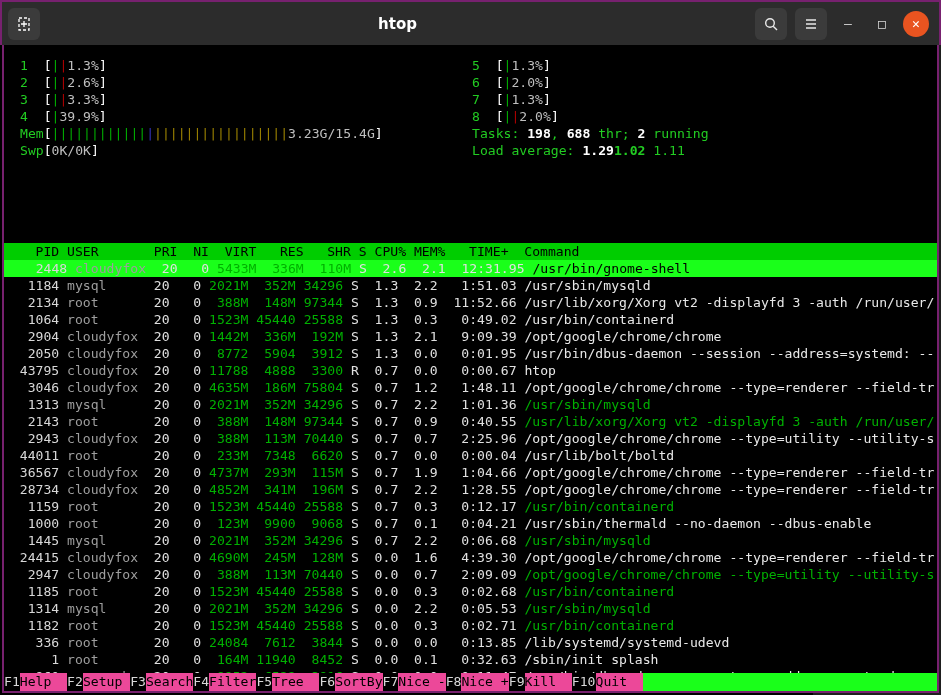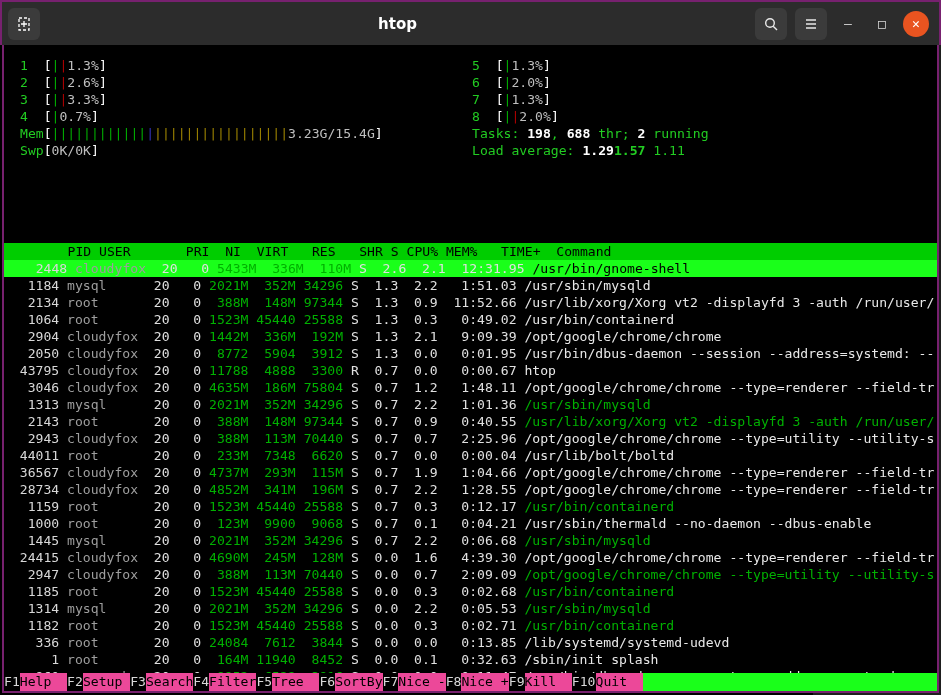--- a/index.html
+++ b/index.html
@@ -72,21 +72,21 @@
   .stats b { color:#ffffff; font-weight:bold; }
   .stats .gb { color:#22cc22; font-weight:bold; }
 
   
   .ptable { position:absolute; top:198px; left:0; width:937px; }
   .prow {
     height:17px; white-space:pre; color:#d0d0d0;
     display:block; overflow:hidden;
   }
   .phead {
-    background:#00cd00; color:#000000; font-weight:normal;padding-left:32px;
+    background:#00cd00; color:#000000; font-weight:normal;
   }
   .prow.sel { background:#1aff1a; color:#000000;padding-left:8px; }
   .prow.sel .cmd { color:#000000; }
 
   .c-num   { color:#d8d8d8; }
   .c-user  { color:#9e9e9e; }
   .c-mem   { color:#00b000; }
   .c-white { color:#e0e0e0; }
   .c-stat  { color:#e0e0e0; }
   .cmd.white { color:#e8e8e8; }
@@ -135,31 +135,31 @@
     </div>
   </div>
 
   <div class="term">
 
     <div class="meters">
       <div class="mcol left" id="cpu-left">
           <div class="mrow"><span class="lbl">1  </span><span class="brk">[</span><span class="g">|</span><span class="r">|</span>                                            <span class="pct">1.3%</span><span class="brk">]</span></div>
           <div class="mrow"><span class="lbl">2  </span><span class="brk">[</span><span class="g">|</span><span class="r">|</span>                                            <span class="pct">2.6%</span><span class="brk">]</span></div>
           <div class="mrow"><span class="lbl">3  </span><span class="brk">[</span><span class="g">|</span><span class="r">|</span>                                            <span class="pct">3.3%</span><span class="brk">]</span></div>
-          <div class="mrow"><span class="lbl">4  </span><span class="brk">[</span><span class="g">|</span>                                             <span class="pct">0.7%</span><span class="brk">]</span></div>
+          <div class="mrow"><span class="lbl">4  </span><span class="brk">[</span><span class="g">|</span>                                             <span class="pct">39.9%</span><span class="brk">]</span></div>
           <div class="mrow"><span class="lbl">Mem</span><span class="brk">[</span><span class="g">||||||||||||</span><span class="b">|</span><span class="y">|||||||||||||||||</span>         <span class="pct">3.23G/15.4G</span><span class="brk">]</span></div>
           <div class="mrow"><span class="lbl">Swp</span><span class="brk">[</span><span class="g"></span><span class="b"></span><span class="y"></span>                                             <span class="pct">0K/0K</span><span class="brk">]</span></div>
         </div>
       <div class="mcol right" id="cpu-right">
           <div class="mrow"><span class="lbl">5  </span><span class="brk">[</span><span class="g">|</span>                                             <span class="pct">1.3%</span><span class="brk">]</span></div>
           <div class="mrow"><span class="lbl">6  </span><span class="brk">[</span><span class="g">|</span>                                             <span class="pct">2.0%</span><span class="brk">]</span></div>
           <div class="mrow"><span class="lbl">7  </span><span class="brk">[</span><span class="g">|</span>                                             <span class="pct">1.3%</span><span class="brk">]</span></div>
           <div class="mrow"><span class="lbl">8  </span><span class="brk">[</span><span class="g">|</span><span class="r">|</span>                                            <span class="pct">2.0%</span><span class="brk">]</span></div>
           <div class="mrow stats">Tasks: <b>198</b>, <b>688</b> thr; <b>2</b> running</div>
-          <div class="mrow stats">Load average: <b>1.29</b> <span class="gb">1.57</span> 1.11</div>
+          <div class="mrow stats">Load average: <b>1.29</b> <span class="gb">1.02</span> 1.11</div>
         </div>
     </div>
 
     <div class="ptable" id="ptable">
         <div class="prow phead">    PID USER       PRI  NI  VIRT   RES   SHR S CPU% MEM%   TIME+  Command</div>
         <div class="prow sel"><span class="c-num">   2448</span> <span class="c-user">cloudyfox </span><span class="c-white"> 20</span><span class="c-white">   0</span> <span class="c-mem">5433M</span> <span class="c-mem"> 336M</span> <span class="c-mem"> 110M</span> <span class="c-stat">S</span><span class="c-white">  2.6</span><span class="c-white">  2.1</span><span class="c-white">  12:31.95</span> <span class="cmd white">/usr/bin/gnome-shell</span></div>
         <div class="prow"><span class="c-num">   1184</span> <span class="c-user">mysql     </span><span class="c-white"> 20</span><span class="c-white">   0</span> <span class="c-mem">2021M</span> <span class="c-mem"> 352M</span> <span class="c-mem">34296</span> <span class="c-stat">S</span><span class="c-white">  1.3</span><span class="c-white">  2.2</span><span class="c-white">   1:51.03</span> <span class="cmd white">/usr/sbin/mysqld</span></div>
         <div class="prow"><span class="c-num">   2134</span> <span class="c-user">root      </span><span class="c-white"> 20</span><span class="c-white">   0</span> <span class="c-mem"> 388M</span> <span class="c-mem"> 148M</span> <span class="c-mem">97344</span> <span class="c-stat">S</span><span class="c-white">  1.3</span><span class="c-white">  0.9</span><span class="c-white">  11:52.66</span> <span class="cmd white">/usr/lib/xorg/Xorg vt2 -displayfd 3 -auth /run/user/</span></div>
         <div class="prow"><span class="c-num">   1064</span> <span class="c-user">root      </span><span class="c-white"> 20</span><span class="c-white">   0</span> <span class="c-mem">1523M</span> <span class="c-mem">45440</span> <span class="c-mem">25588</span> <span class="c-stat">S</span><span class="c-white">  1.3</span><span class="c-white">  0.3</span><span class="c-white">   0:49.02</span> <span class="cmd white">/usr/bin/containerd</span></div>
         <div class="prow"><span class="c-num">   2904</span> <span class="c-user">cloudyfox </span><span class="c-white"> 20</span><span class="c-white">   0</span> <span class="c-mem">1442M</span> <span class="c-mem"> 336M</span> <span class="c-mem"> 192M</span> <span class="c-stat">S</span><span class="c-white">  1.3</span><span class="c-white">  2.1</span><span class="c-white">   9:09.39</span> <span class="cmd white">/opt/google/chrome/chrome</span></div>

